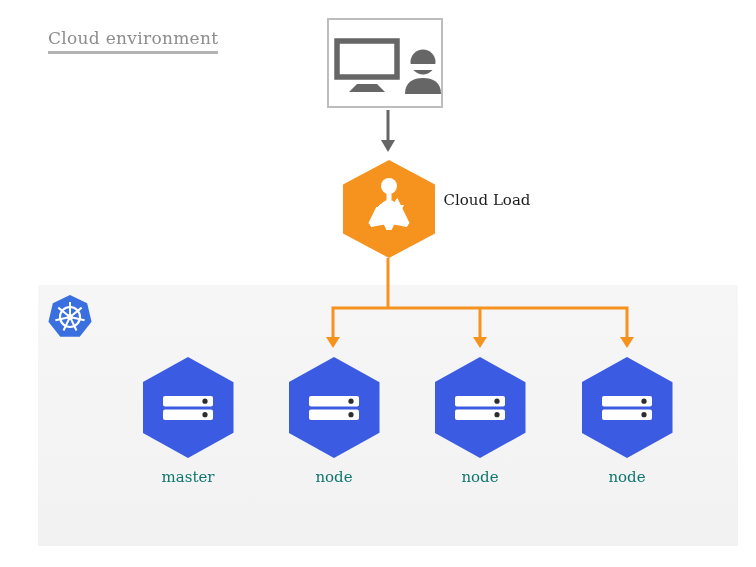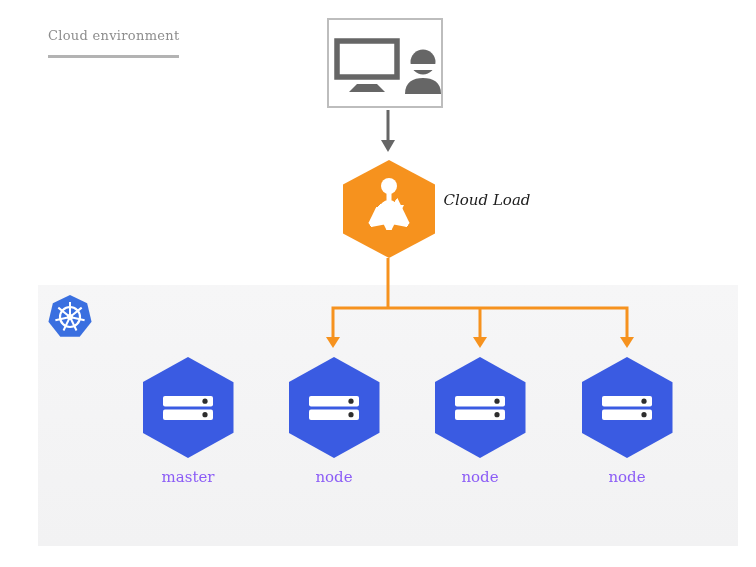--- a/index.html
+++ b/index.html
@@ -1,40 +1,40 @@
 <!DOCTYPE html>
 <html><head>
 <meta charset="utf-8">
 <style>
   html,body{margin:0;padding:0;background:#fff;}
   .stage{position:relative;width:756px;height:567px;background:#fff;overflow:hidden;
          font-family:"DejaVu Serif","Liberation Serif",serif;}
 
-  .title{position:absolute;left:48px;top:28px;font-size:13px;letter-spacing:.3px;
-         color:#8d8d8d;padding-bottom:12px;border-bottom:3px solid #b3b3b3;display:inline-block;}
+  .title{position:absolute;left:48px;top:28px;font-size:17px;letter-spacing:.3px;
+         color:#8d8d8d;padding-bottom:3px;border-bottom:3px solid #b3b3b3;display:inline-block;}
 
   .panel{position:absolute;left:38px;top:285px;width:700px;height:261px;
          background:linear-gradient(#f6f6f7,#f2f2f3);z-index:1;}
 
   .overlay{position:absolute;left:0;top:0;z-index:2;pointer-events:none;}
 
   .client-box{position:absolute;left:327px;top:18px;width:112px;height:86px;
               background:#fff;border:2px solid #bdbdbd;z-index:3;}
 
   .hex{position:absolute;clip-path:polygon(50% 0%,100% 25%,100% 75%,50% 100%,0% 75%,0% 25%);
        display:flex;align-items:center;justify-content:center;z-index:3;}
   .hex.lb{left:343px;top:160px;width:92px;height:98px;background:#f6921e;}
   .hex.node{width:91px;height:101px;background:#3a5be2;top:357px;}
 
   .lb-label{position:absolute;left:427px;top:190px;width:120px;text-align:center;
             font-size:15px;line-height:21px;color:#1c1c1c;z-index:3;}
-  .lb-label span{display:block;font-style:italic;}
+  .lb-label span{display:block;}
 
   .node-label{position:absolute;top:468px;width:120px;text-align:center;
-              font-size:15px;color:#8b5cf6;z-index:3;}
+              font-size:15px;color:#0f766e;z-index:3;}
 
   .k8s{position:absolute;left:48px;top:295px;width:44px;height:44px;background:#3a6fe0;
        clip-path:polygon(50% 0%,89% 19%,99% 61%,72% 95%,28% 95%,1% 61%,11% 19%);
        display:flex;align-items:center;justify-content:center;z-index:3;}
 </style>
 </head>
 <body>
 
 <div class="stage">
 

